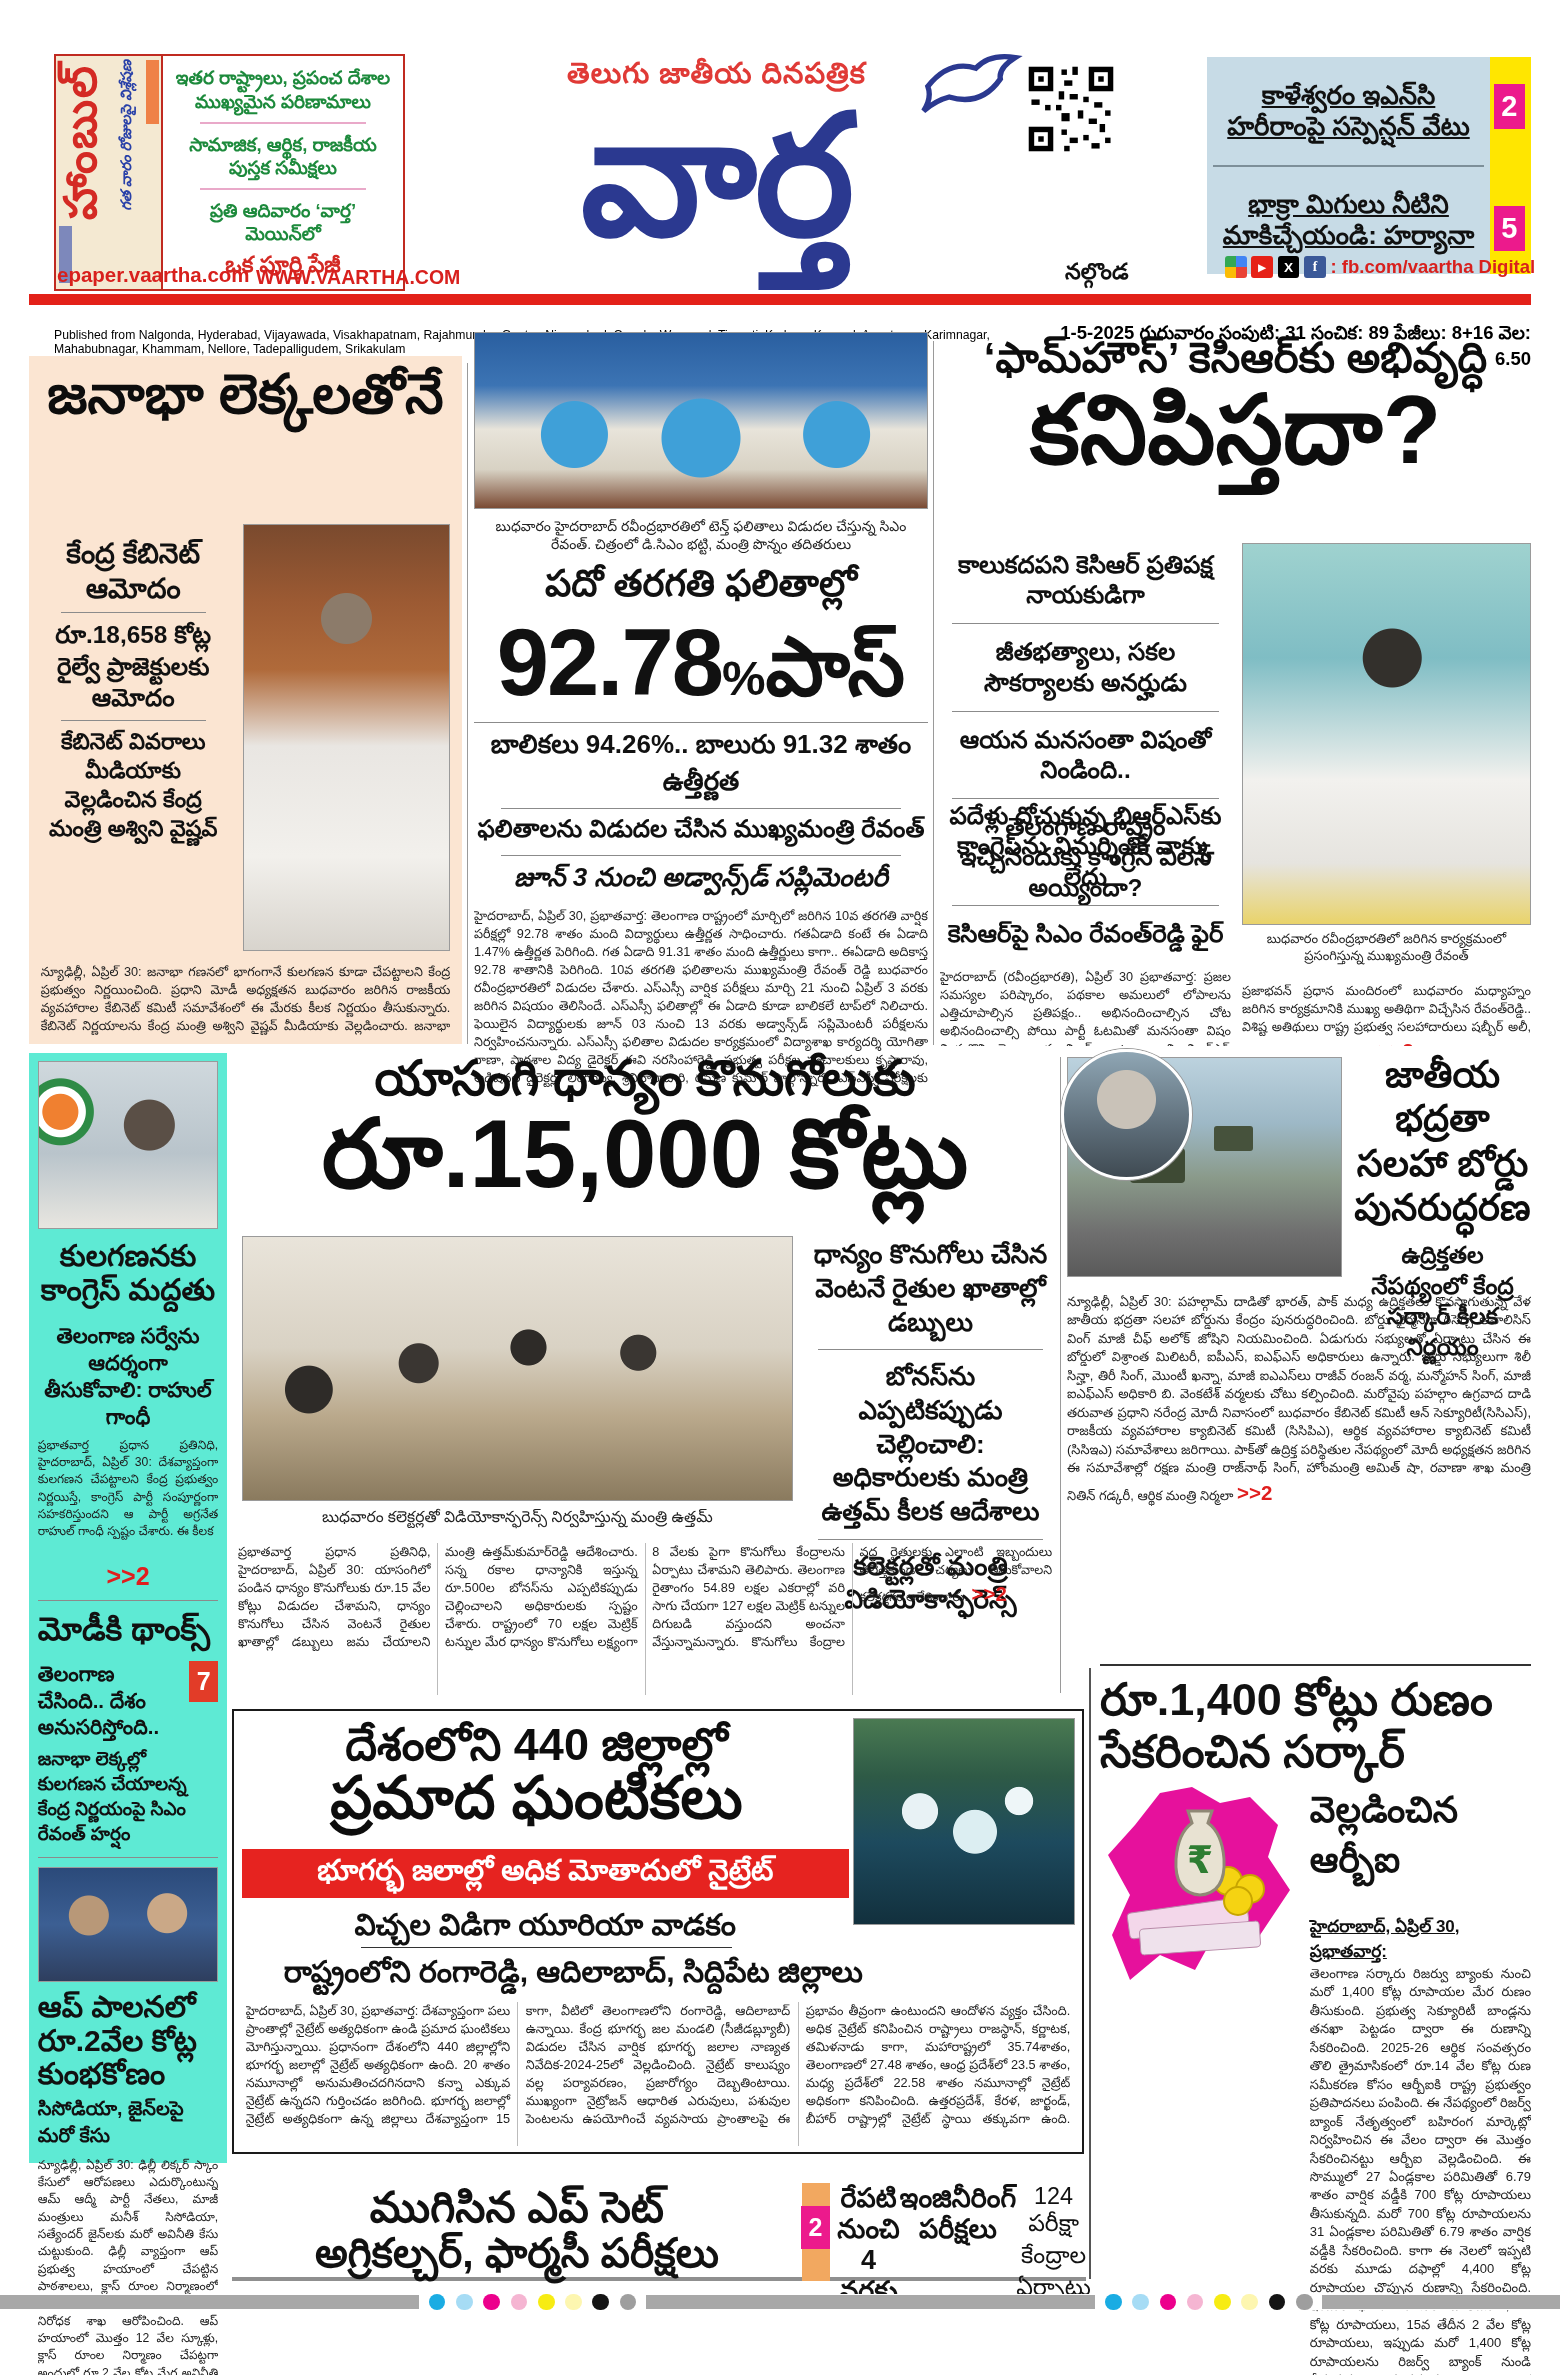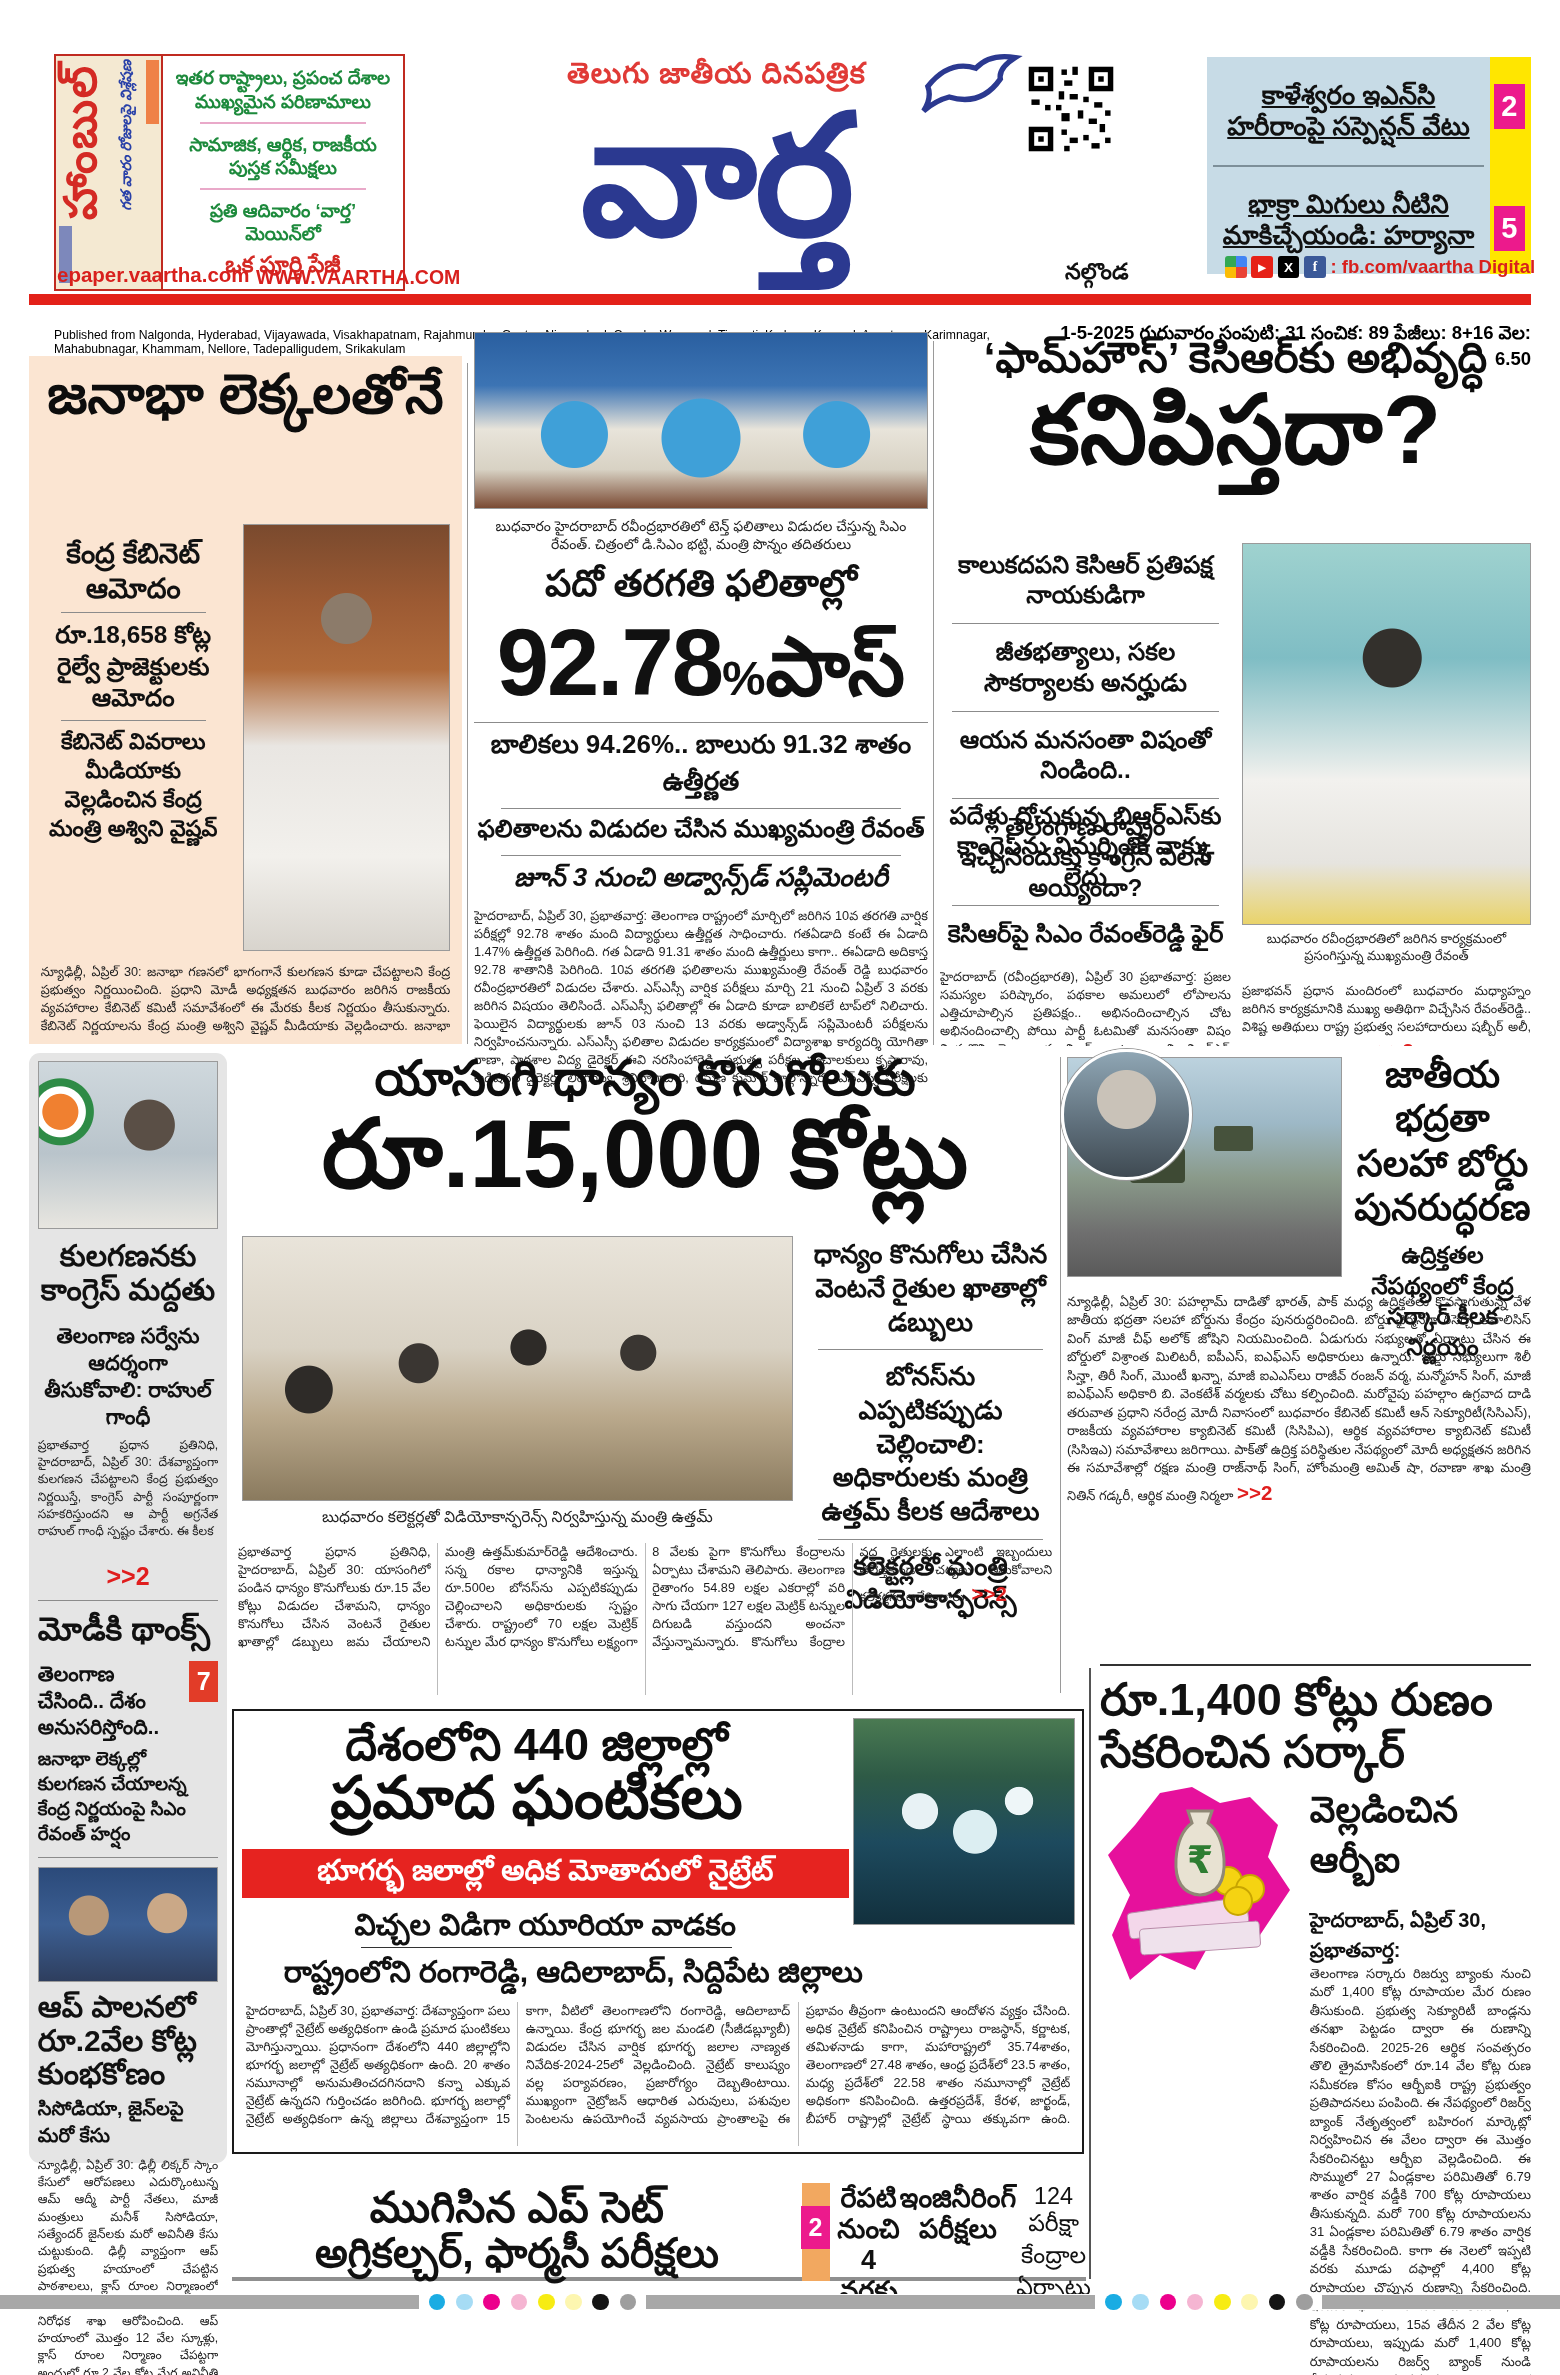--- a/index.html
+++ b/index.html
@@ -38,21 +38,21 @@
   .pgbadge{position:absolute;left:3.9px;width:31px;height:45px;background:#ec1a8c;color:#fff;
       font-size:29px;font-weight:bold;display:flex;align-items:center;justify-content:center;}
   .redbar{background:#e32119;}
   .publine{font-size:12.2px;color:#000;}
   .dateline{font-size:18.5px;font-weight:bold;color:#000;text-align:right;}
   .soc{display:flex;align-items:center;gap:4.9px;}
   .soc .ic{width:21.5px;height:21.5px;display:flex;align-items:center;justify-content:center;
       font-size:13.7px;font-weight:bold;color:#fff;border-radius:2.9px;}
   
   .census{background:#fbe5d2;box-sizing:border-box;padding:9.8px 11.7px;}
-  .sidebar{background:#e5e5e5;box-sizing:border-box;padding:7.8px 8.8px;border-radius:11px;}
+  .sidebar{background:#5eead4;box-sizing:border-box;padding:7.8px 8.8px;}
   .h-huge{font-weight:bold;color:#0d0d0d;text-align:center;line-height:1.05;}
   .bullet{font-size:24.4px;font-weight:bold;text-align:center;line-height:1.25;padding:6.8px 2px;}
   .vline{background:#9a9a9a;width:1px;}
   .redband{background:#e62320;color:#fff;display:flex;align-items:center;justify-content:center;
       font-weight:bold;font-size:29px;}
   .nitrate-box{border:2.9px solid #1a1a1a;box-sizing:border-box;background:#fff;}
   .cols3{column-count:3;column-gap:15.6px;column-rule:1px solid #bbb;}
   .cols4{column-count:4;column-gap:14.6px;column-rule:1px solid #bbb;}
   .strip{display:flex;}
   .strip-left{border-bottom:4.9px solid #8f8f8f;display:flex;flex-direction:column;justify-content:center;}
@@ -329,21 +329,21 @@
         <path d="M60 8 L92 2 L120 18 L150 12 L178 40 L168 72 L190 105 L160 150 L120 140 L95 185 L60 170 L30 195 L12 150 L30 110 L8 70 L35 40 Z" fill="#e6119c"></path>
         <rect x="28" y="120" width="120" height="26" rx="4" fill="#f3d7ea" stroke="#b88aa8" transform="rotate(-8 88 133)"></rect>
         <rect x="40" y="140" width="120" height="26" rx="4" fill="#efe2ec" stroke="#b88aa8" transform="rotate(-4 100 153)"></rect>
         <circle cx="128" cy="96" r="14" fill="#f5d312" stroke="#c8a500" stroke-width="2"></circle>
         <circle cx="150" cy="104" r="14" fill="#f5d312" stroke="#c8a500" stroke-width="2"></circle>
         <circle cx="138" cy="116" r="14" fill="#f5d312" stroke="#c8a500" stroke-width="2"></circle>
         <path d="M92 38 Q78 48 76 74 Q74 108 100 110 Q126 108 124 74 Q122 48 108 38 L112 26 L88 26 Z" fill="#e8e2d2" stroke="#8f8875" stroke-width="3"></path>
         <text x="100" y="88" font-size="38" font-weight="bold" fill="#2e7d32" text-anchor="middle">₹</text>
       </svg>
       <div class="b" style="font-size:36px;margin-top:3.9px;">వెల్లడించిన ఆర్బీఐ</div>
-      <div class="b" style="font-size:20px;margin-top:16px;line-height:1.5;">హైదరాబాద్, ఏప్రిల్ 30, ప్రభాతవార్త:</div>
+      <div class="b" style="font-size:17px;margin-top:25px;line-height:1.5;text-decoration:underline;">హైదరాబాద్, ఏప్రిల్ 30, ప్రభాతవార్త:</div>
       <div class="body-text" style="font-size:13px;">తెలంగాణ సర్కారు రిజర్వు బ్యాంకు నుంచి మరో 1,400 కోట్ల రూపాయల మేర రుణం తీసుకుంది. ప్రభుత్వ సెక్యూరిటీ బాండ్లను తనఖా పెట్టడం ద్వారా ఈ రుణాన్ని సేకరించింది. 2025-26 ఆర్థిక సంవత్సరం తొలి త్రైమాసికంలో రూ.14 వేల కోట్ల రుణ సమీకరణ కోసం ఆర్బీఐకి రాష్ట్ర ప్రభుత్వం ప్రతిపాదనలు పంపింది. ఈ నేపథ్యంలో రిజర్వ్ బ్యాంక్ నేతృత్వంలో బహిరంగ మార్కెట్లో నిర్వహించిన ఈ వేలం ద్వారా ఈ మొత్తం సేకరించినట్టు ఆర్బీఐ వెల్లడించింది. ఈ సొమ్ములో 27 ఏండ్లకాల పరిమితితో 6.79 శాతం వార్షిక వడ్డీకి 700 కోట్ల రూపాయలు తీసుకున్నది. మరో 700 కోట్ల రూపాయలను 31 ఏండ్లకాల పరిమితితో 6.79 శాతం వార్షిక వడ్డీకి సేకరించింది. కాగా ఈ నెలలో ఇప్పటి వరకు మూడు దఫాల్లో 4,400 కోట్ల రూపాయల చొప్పున రుణాన్ని సేకరించింది. ఇందులో భాగంగా ఈ నెల 8వ తేదీన 1,000 కోట్ల రూపాయలు, 15వ తేదీన 2 వేల కోట్ల రూపాయలు, ఇప్పుడు మరో 1,400 కోట్ల రూపాయలను రిజర్వ్ బ్యాంక్ నుండి తీసుకున్నది. ఇక ప్రస్తుత 2025-26 ఆర్థిక సంవత్సరంలో మార్కెట్ రుణాల కింద 64,539 కోట్ల రూపాయలను సమీకరించనున్నట్లు వార్షిక అంచనా బడ్జెట్‌లో రాష్ట్ర ప్రభుత్వం ప్రతిపాదించింది.</div>
     </div>
   </div>
 
   <div class="abs strip" style="left:232px;top:2183px;width:854px;height:98px;">
     <div class="strip-left" style="width:581px;">
       <div class="b c" style="font-size:43px;line-height:1.1;">ముగిసిన ఎప్ సెట్</div>
       <div class="b c" style="font-size:41px;line-height:1.1;">అగ్రికల్చర్, ఫార్మసీ పరీక్షలు</div>
     </div>
     <div class="orange-div">

